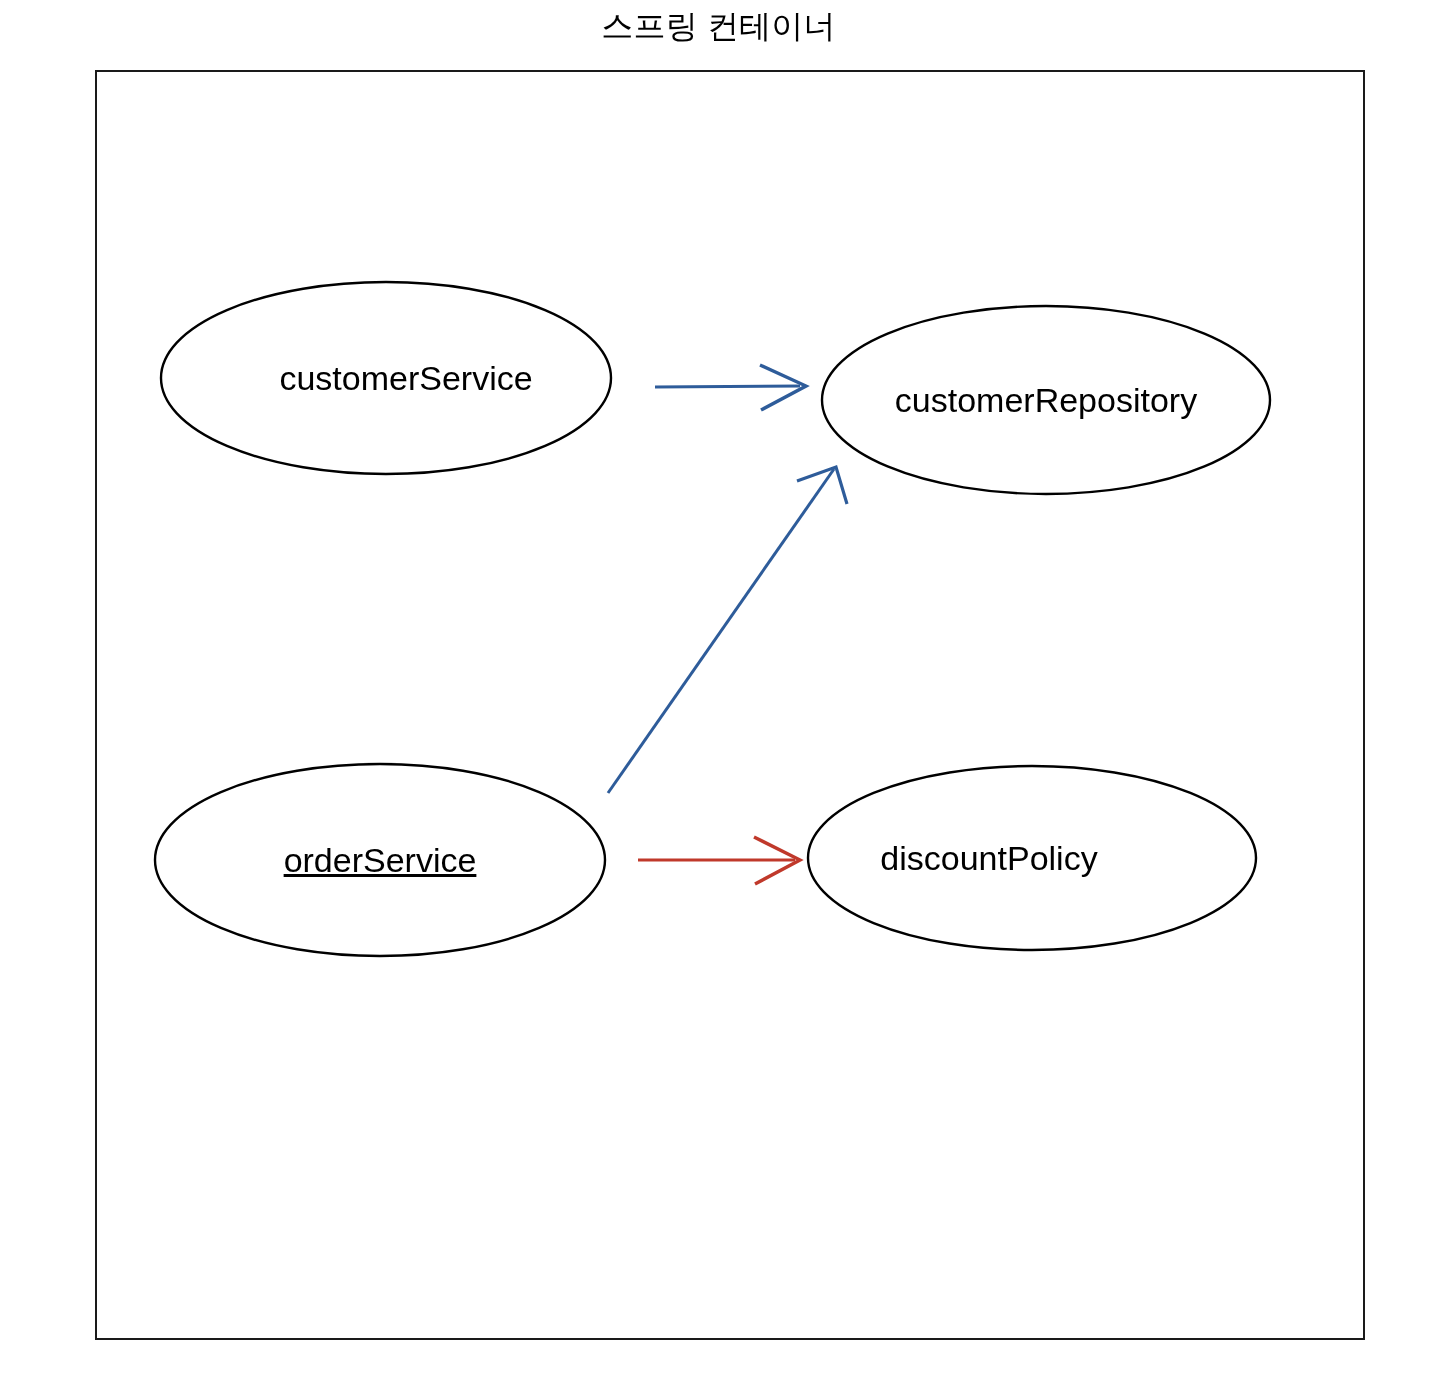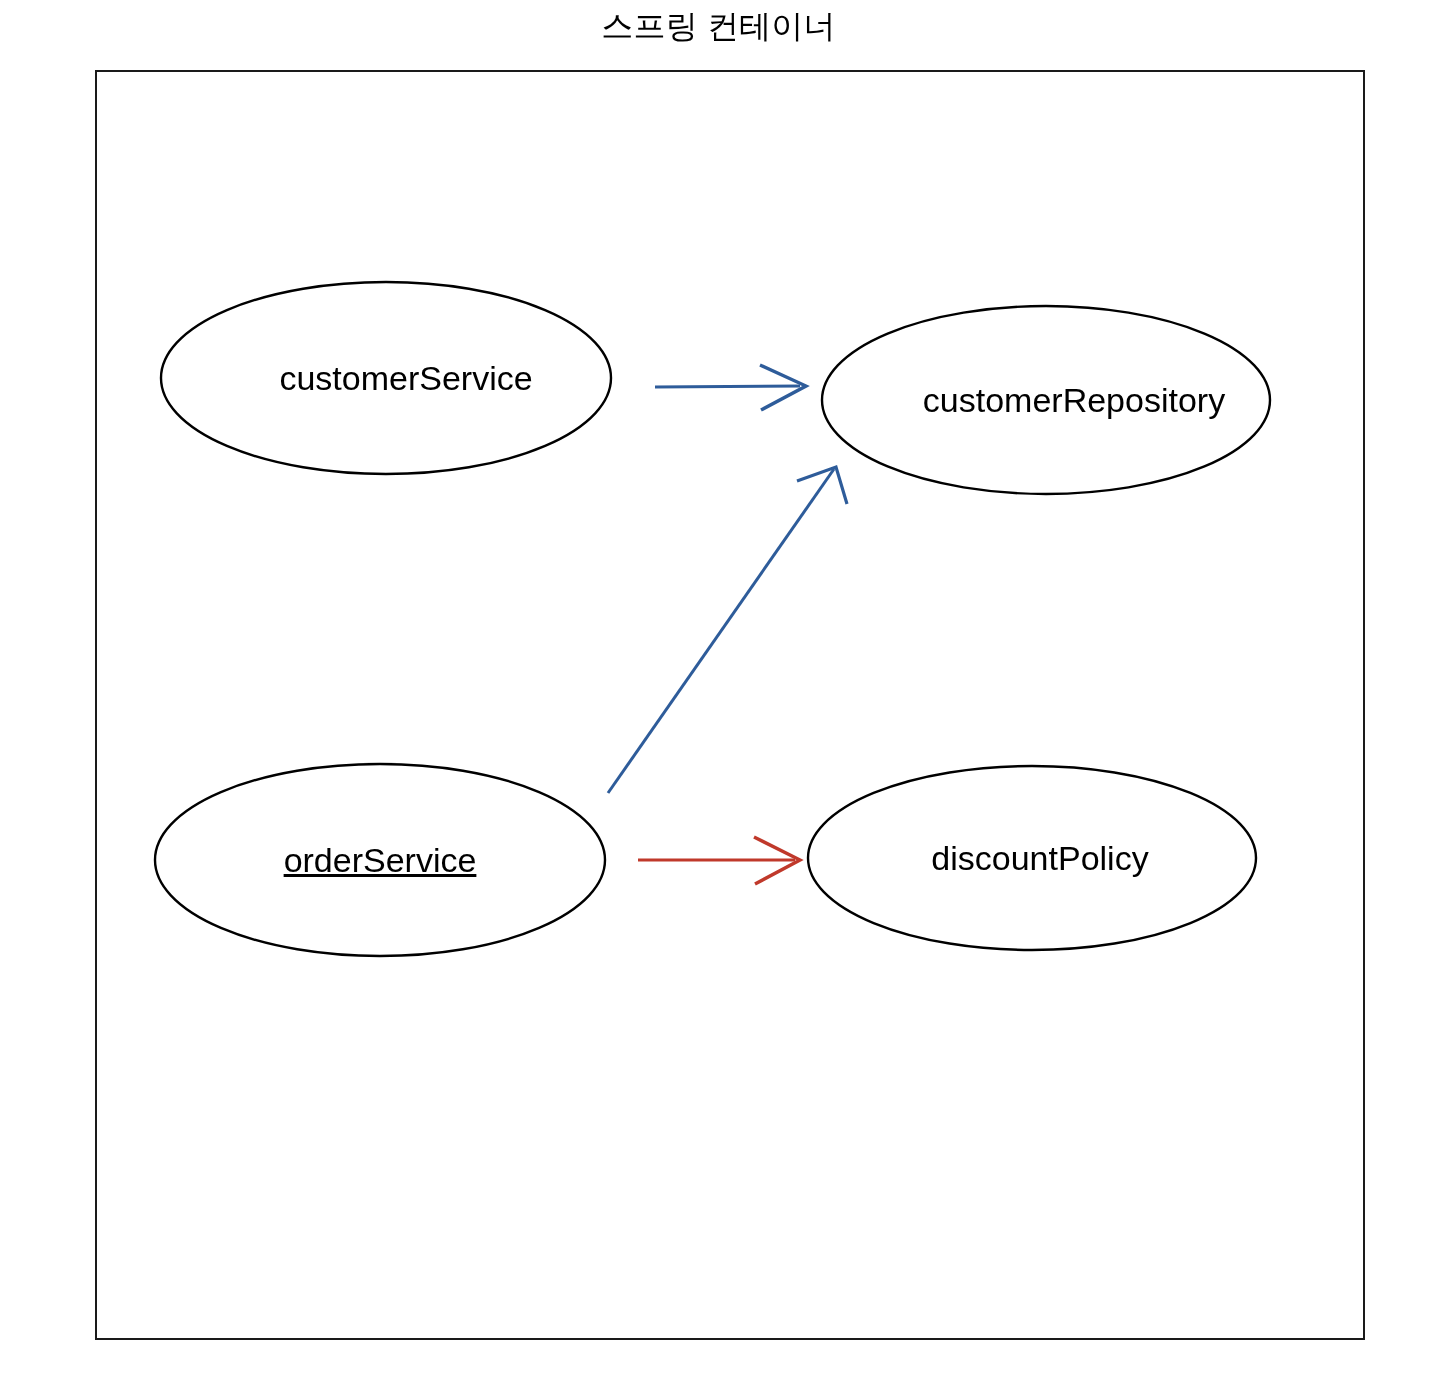--- a/index.html
+++ b/index.html
@@ -89,19 +89,19 @@
     </g>
 
     <g>
       <line id="edge3-line" x1="638" y1="860" x2="795" y2="860" stroke="#C0392B" stroke-width="3.2" stroke-linecap="butt"></line>
       <polyline id="edge3-head" points="754,837 800,860 755,884" fill="none" stroke="#C0392B" stroke-width="3.4" stroke-linejoin="miter" stroke-linecap="butt"></polyline>
     </g>
   </svg>
 
   <div class="bean-label" style="left:386px; top:378px;margin-left:20px;">customerService</div>
 
-  <div class="bean-label" style="left:1046px; top:400px;margin-left:28px;">customerRepository</div>
+  <div class="bean-label" style="left:1046px; top:400px;">customerRepository</div>
 
   <div class="bean-label" style="left:380px; top:860px;text-decoration:underline;">orderService</div>
 
-  <div class="bean-label" style="left:1040px; top:858px;">discountPolicy</div>
+  <div class="bean-label" style="left:989px; top:858px;">discountPolicy</div>
 
 </div>
 
 </body></html>

